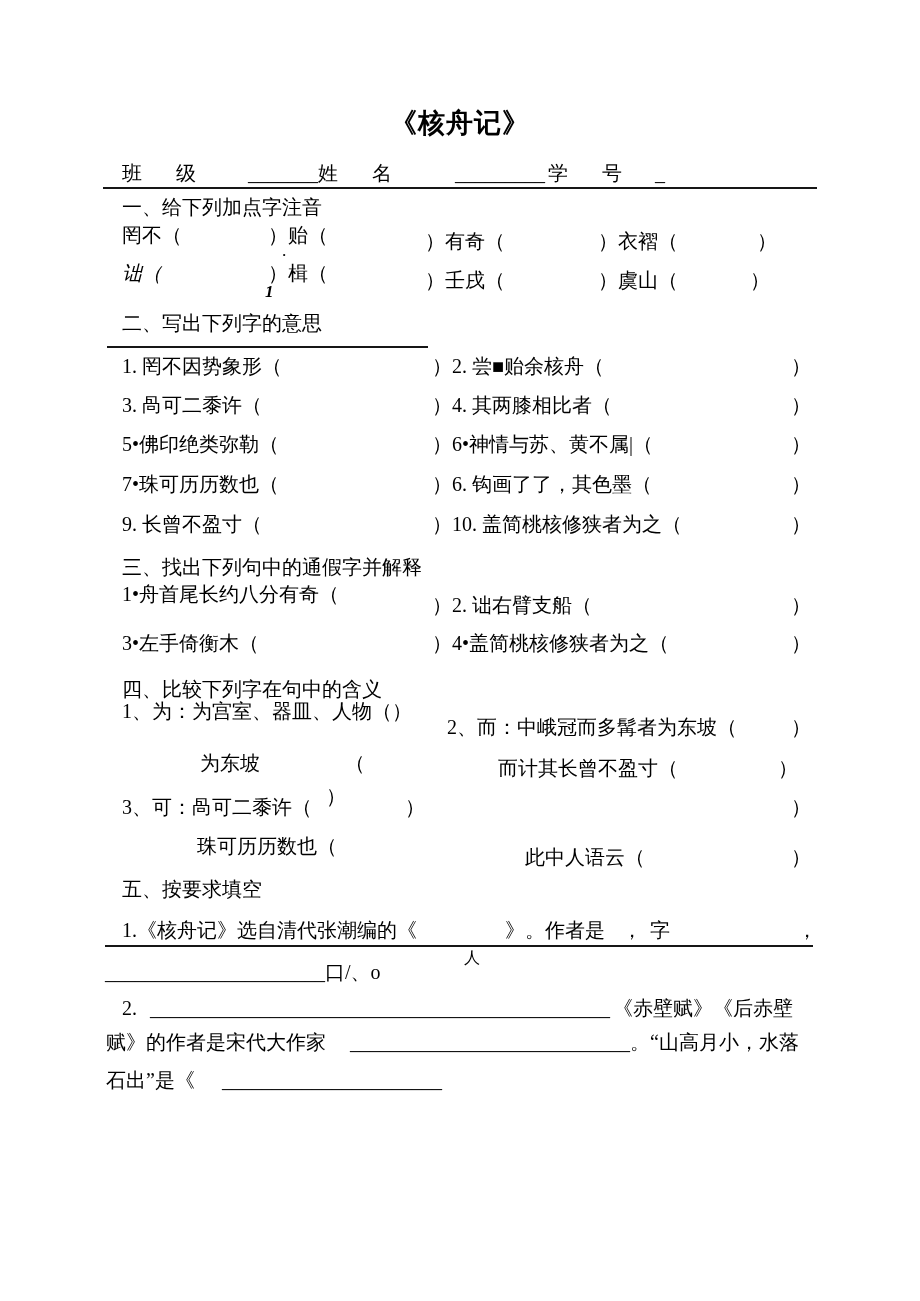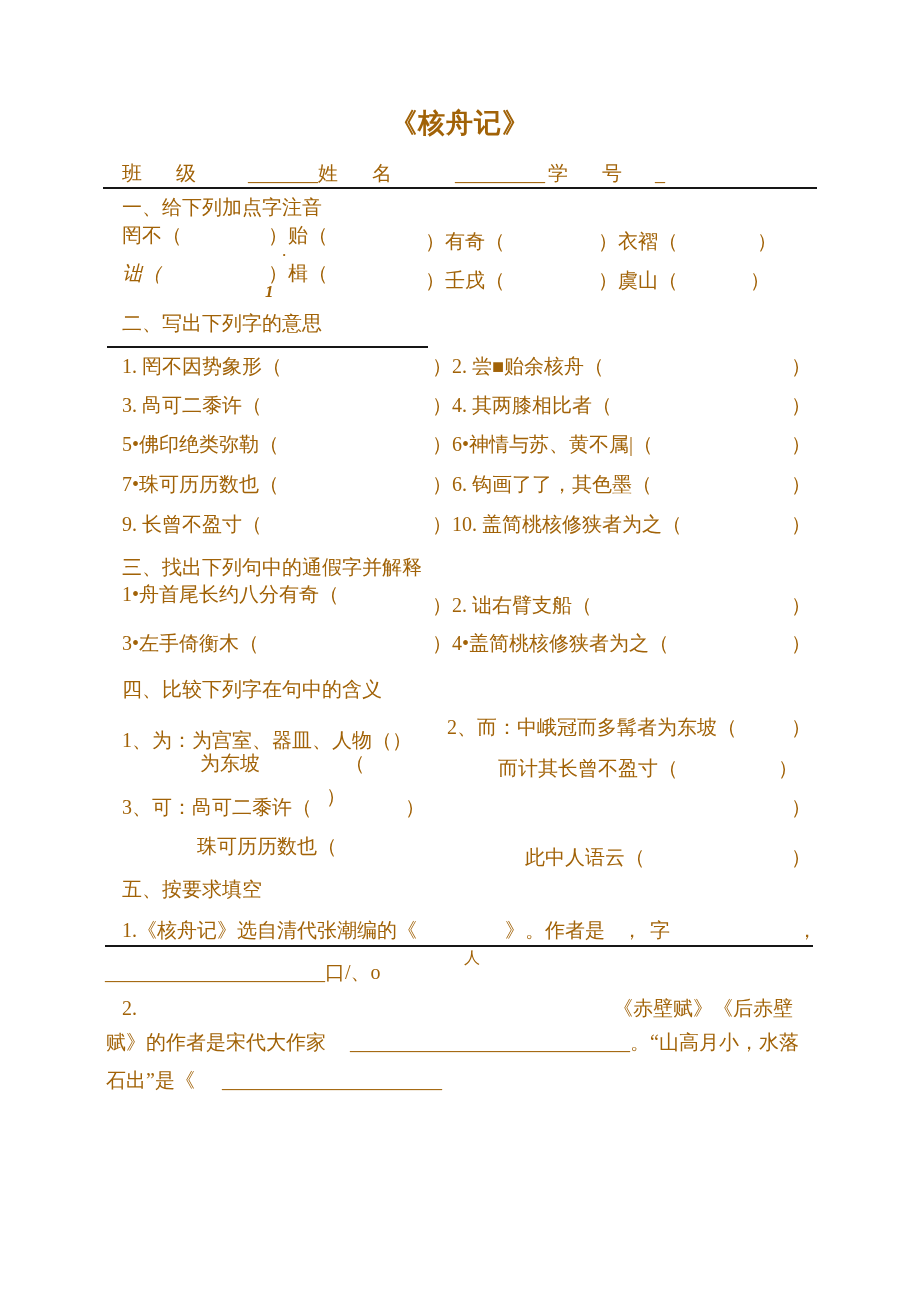--- a/index.html
+++ b/index.html
@@ -1,18 +1,18 @@
 <!DOCTYPE html>
 <html><head>
 <meta charset="utf-8">
 <style>
   html,body { margin:0; padding:0; background:#ffffff; }
   .page {
     position:relative; width:920px; height:1301px; background:#ffffff;
-    font-family:"Liberation Serif","DejaVu Serif",serif; color:#a16207;
+    font-family:"Liberation Serif","DejaVu Serif",serif; color:#000000;
     overflow:hidden;
   }
   .frag { position:absolute; white-space:pre; font-size:20px; line-height:1.15; }
   .title {
     position:absolute; left:0; right:0; top:105px; text-align:center;
     font-family:"DejaVu Sans",sans-serif; font-weight:700; font-size:27px;
     letter-spacing:1px;
   }
   .rule { position:absolute; background:#161616; }
   .em { font-style:italic; }
@@ -82,21 +82,21 @@
   <span class="frag" style="left:122px;top:583px">1•舟首尾长约八分有奇（</span>
   <span class="frag" style="left:432px;top:594px">）2. 诎右臂支船（</span>
   <span class="frag" style="left:791px;top:594px">）</span>
 
   <span class="frag" style="left:122px;top:632px">3•左手倚衡木（</span>
   <span class="frag" style="left:432px;top:632px">）4•盖简桃核修狭者为之（</span>
   <span class="frag" style="left:791px;top:632px">）</span>
 
   <span class="frag" style="left:122px;top:678px">四、比较下列字在句中的含义</span>
 
-  <span class="frag" style="left:122px;top:729px">1、为：为宫室、器皿、人物（）</span>
+  <span class="frag" style="left:122px;top:700px">1、为：为宫室、器皿、人物（）</span>
   <span class="frag" style="left:447px;top:716px">2、而：中峨冠而多髯者为东坡（</span>
   <span class="frag" style="left:791px;top:716px">）</span>
 
   <span class="frag" style="left:200px;top:752px">为东坡</span>
   <span class="frag" style="left:345px;top:752px">（</span>
   <span class="frag" style="left:326px;top:785px">）</span>
   <span class="frag" style="left:498px;top:757px">而计其长曾不盈寸（</span>
   <span class="frag" style="left:778px;top:757px">）</span>
 
   <span class="frag" style="left:122px;top:796px">3、可：咼可二黍许（</span>
@@ -112,20 +112,21 @@
   <span class="frag" style="left:122px;top:919px">1.《核舟记》选自清代张潮编的《</span>
   <span class="frag" style="left:505px;top:919px">》。作者是</span>
   <span class="frag" style="left:622px;top:919px">，</span>
   <span class="frag" style="left:650px;top:919px">字</span>
   <span class="frag" style="left:797px;top:919px">，</span>
   <div class="rule" style="left:105px;top:945px;width:708px;height:2px"></div>
   <span class="frag ren-small" style="left:464px;top:949px">人</span>
   <span class="frag" style="left:105px;top:961px">______________________口/、o</span>
 
   <span class="frag" style="left:122px;top:997px">2.</span>
+  <span class="frag" style="left:150px;top:997px">______________________________________________</span>
   <span class="frag" style="left:613px;top:997px">《赤壁赋》《后赤壁</span>
 
   <span class="frag" style="left:350px;top:1031px">____________________________</span>
   <span class="frag" style="left:106px;top:1031px">赋》的作者是宋代大作家</span>
   <span class="frag" style="left:630px;top:1031px">。“山高月小，水落</span>
 
   <span class="frag" style="left:106px;top:1069px">石出”是《</span>
   <span class="frag" style="left:222px;top:1069px">______________________</span>
 
 </div>

